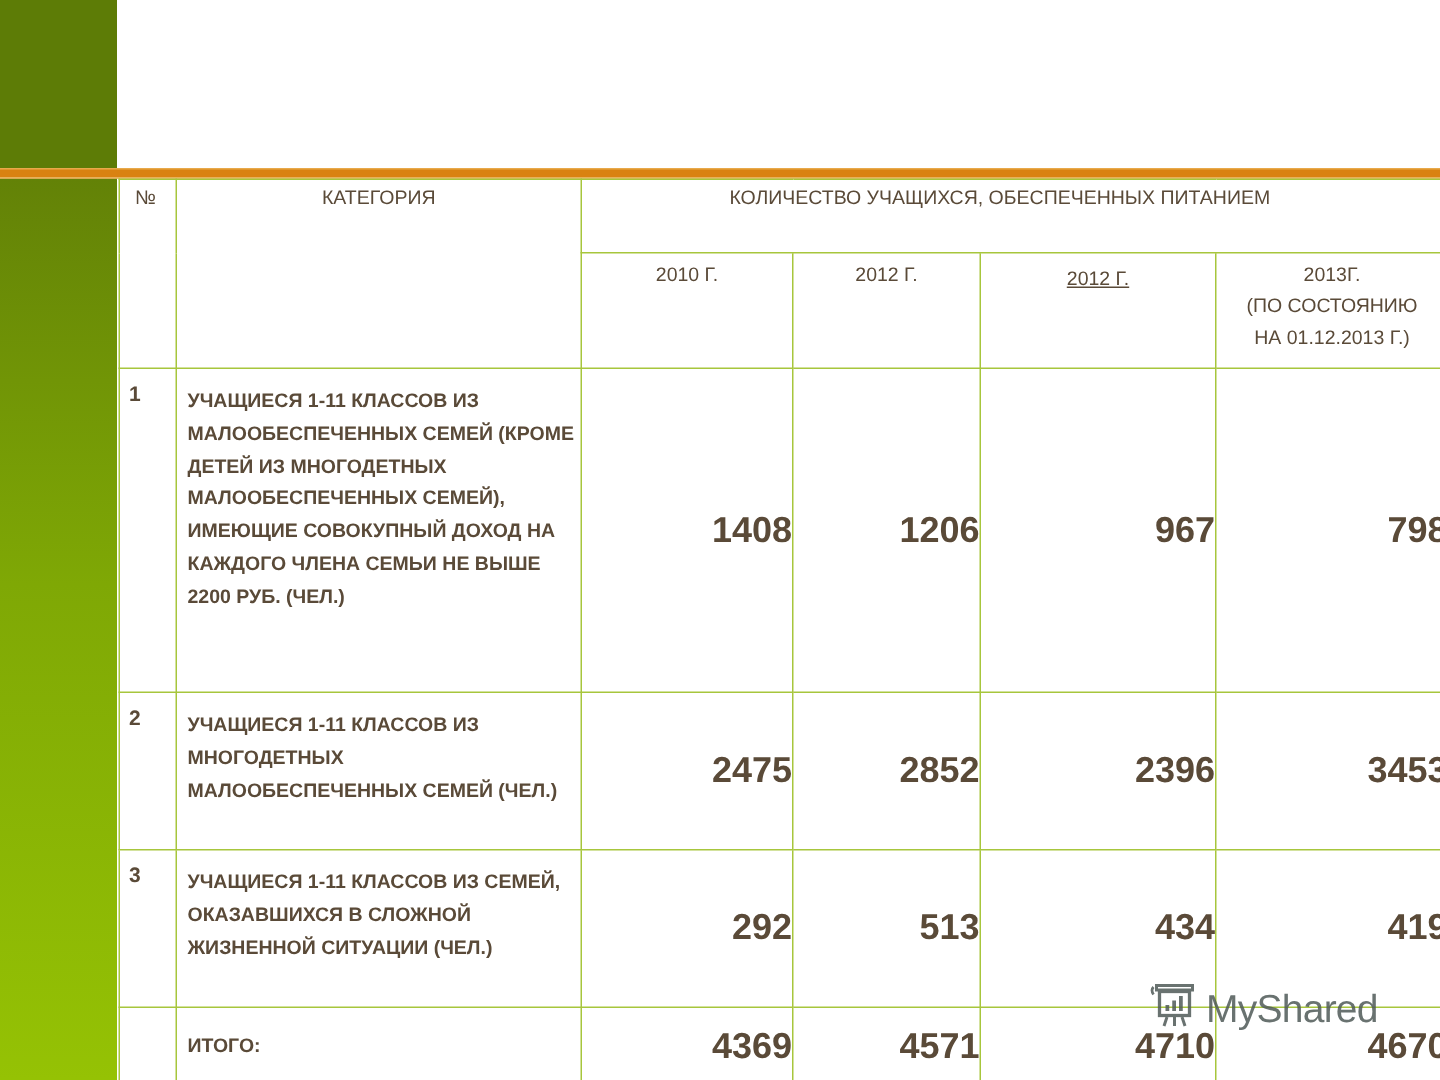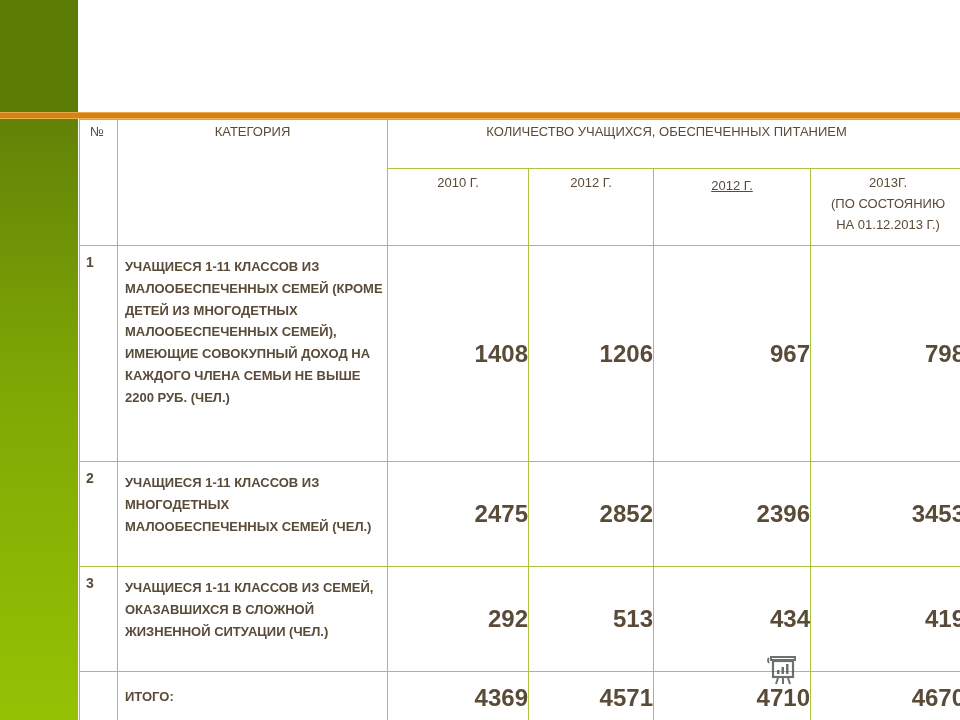--- a/index.html
+++ b/index.html
@@ -128,13 +128,14 @@
     <svg width="34" height="34" viewBox="0 0 34 34">
       <path d="M5 4 h24 v3 h-24 z" fill="none" stroke="#4f5a58" stroke-width="2"></path>
       <rect x="7" y="8" width="20" height="16" fill="none" stroke="#4f5a58" stroke-width="2.2"></rect>
       <rect x="11" y="17" width="2.5" height="4" fill="#4f5a58"></rect>
       <rect x="15.5" y="14" width="2.5" height="7" fill="#4f5a58"></rect>
       <rect x="20" y="11" width="2.5" height="10" fill="#4f5a58"></rect>
       <path d="M12 25 l-2 6 M17 25 v6 M22 25 l2 6" stroke="#4f5a58" stroke-width="2"></path>
       <path d="M3 5 q-2 2 0 5" fill="none" stroke="#4f5a58" stroke-width="1.8"></path>
     </svg>
   </span>
+  <span class="wm-text">MyShared</span>
 </div>
 
 </body></html>

